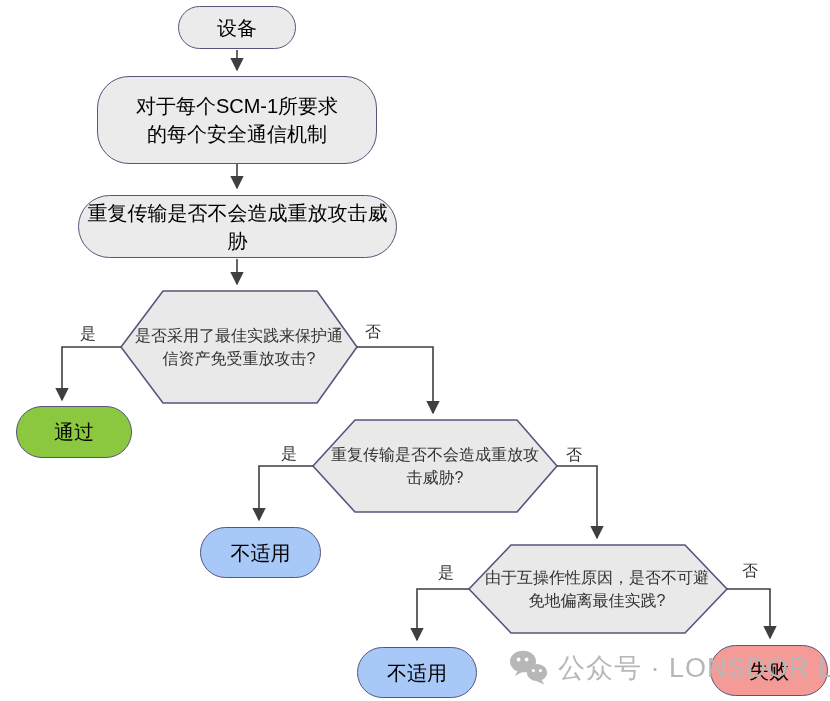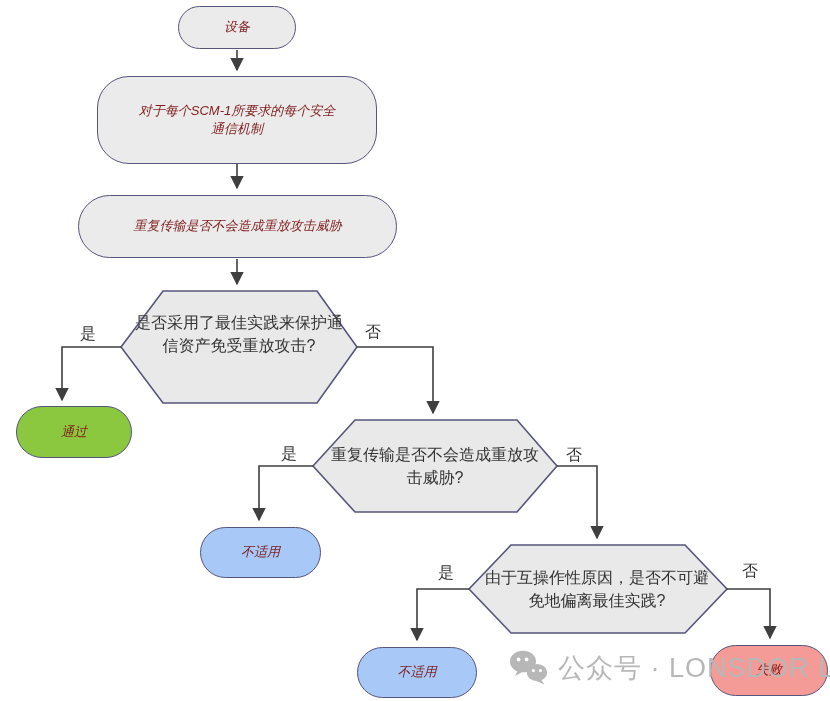--- a/index.html
+++ b/index.html
@@ -9,26 +9,25 @@
     background:#ffffff;
     font-family:"Liberation Sans","DejaVu Sans",sans-serif;
     overflow:hidden;
   }
   #shapes{position:absolute;left:0;top:0;width:830px;height:701px;}
   .node{
     position:absolute;
     display:flex;align-items:center;justify-content:center;
     text-align:center;
     border:1.6px solid #55557e;
-    color:#7f1d1d;
-    font-size:13px;
+    color:#000000;
+    font-size:20px;
     line-height:1.4;
     box-sizing:border-box;
     background:#ebebeb;
-    font-style:italic;
   }
   .stadium{border-radius:999px;}
   .bigbox{border-radius:32px;}
   .hextext{
     position:absolute;
     display:flex;align-items:center;justify-content:center;
     text-align:center;
     color:#333333;font-size:16px;line-height:1.45;
   }
   .hextext > span{display:block;}
@@ -95,21 +94,21 @@
   </div>
 
   <div class="node stadium" style="left: 357px; top: 647px; width: 120px; height: 51px; background: rgb(168, 200, 248);">
     <span>不适用</span>
   </div>
 
   <div class="node stadium" style="left: 710px; top: 645px; width: 118px; height: 51px; background: rgb(244, 154, 151); align-items: center;">
     <span>失败</span>
   </div>
 
-  <div class="hextext" style="left:127px;top:278px;width:224px;height:112px;">
+  <div class="hextext" style="left:127px;top:291px;width:224px;height:112px;">
     <span style="width:214px;">是否采用了最佳实践来保护通信资产免受重放攻击?</span>
   </div>
   <div class="hextext" style="left:319px;top:420px;width:232px;height:92px;">
     <span style="width:216px;">重复传输是否不会造成重放攻击威胁?</span>
   </div>
   <div class="hextext" style="left:473px;top:545px;width:248px;height:88px;">
     <span style="width:234px;">由于互操作性原因，是否不可避免地偏离最佳实践?</span>
   </div>
 
   <div class="edge-label" style="left:80px;top:324px;">是</div>

